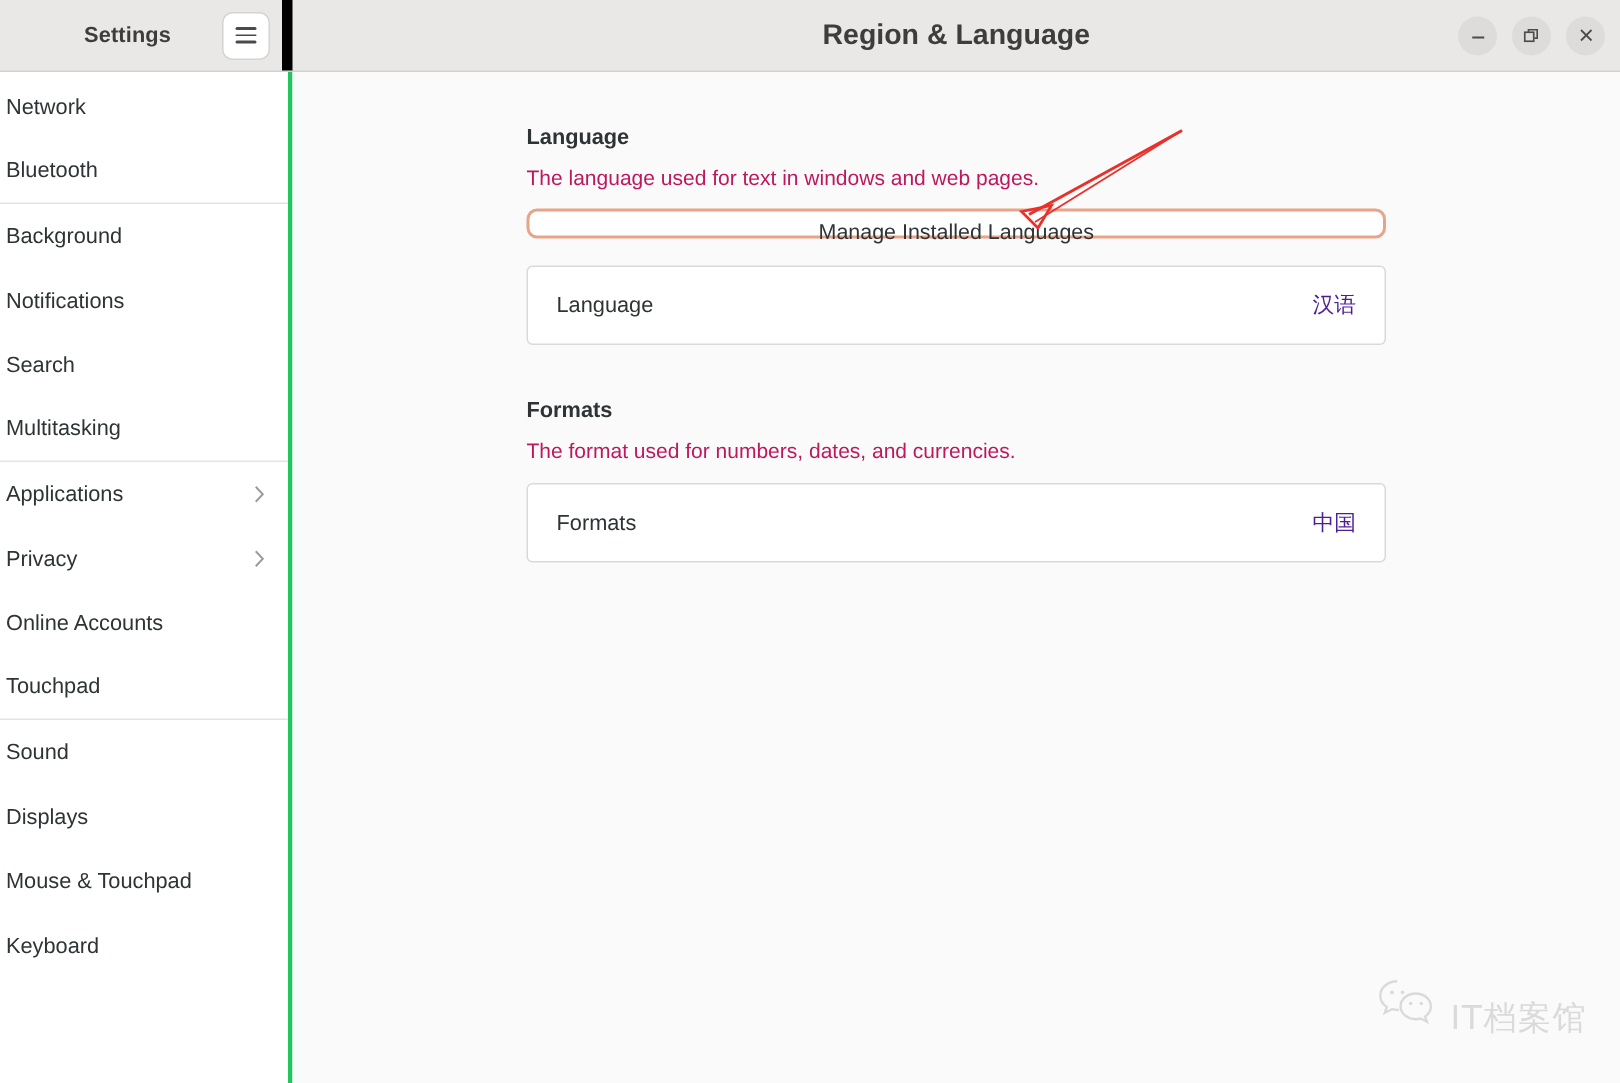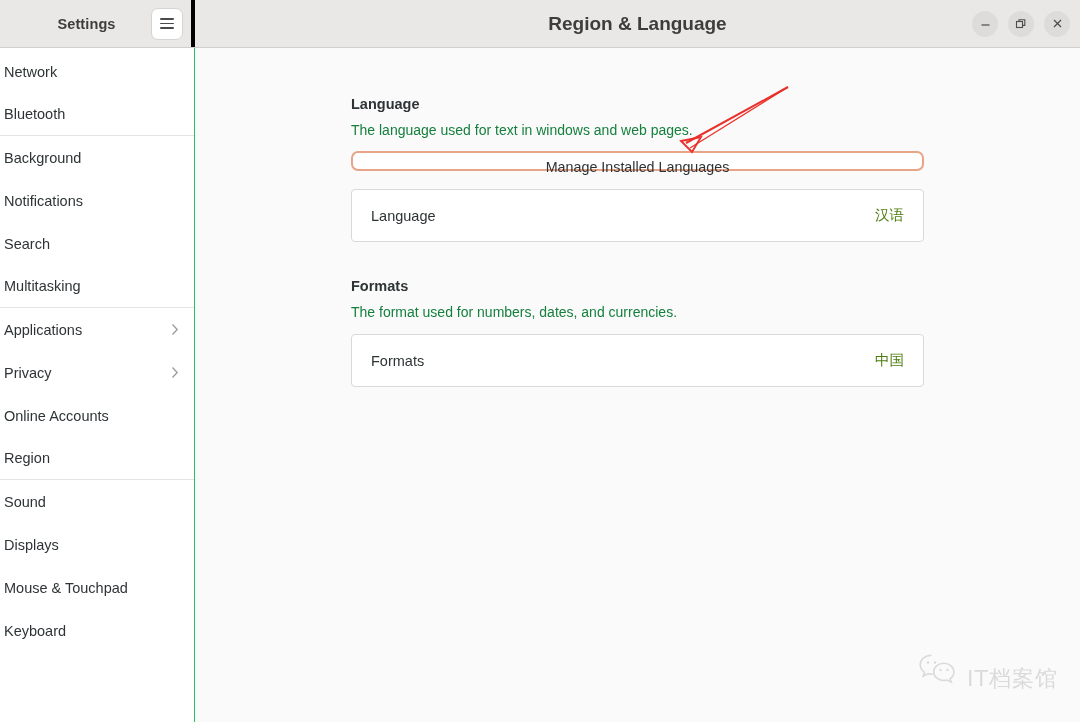--- a/index.html
+++ b/index.html
@@ -31,21 +31,21 @@
     border-bottom: 1px solid #d2d0ce;
   }
 
   .titlebar-left {
     width: 195px;
     flex: 0 0 195px;
     display: flex;
     align-items: center;
     justify-content: flex-end;
     padding: 0 8px 0 0;
-    border-right: 4px solid #000000;
+    border-right: 7px solid #000000;
     position: relative;
   }
 
   .app-title {
     flex: 1;
     text-align: center;
     font-size: 14.5px;
     font-weight: bold;
     color: #3d3d3d;
     padding-left: 22px;
@@ -119,21 +119,21 @@
     flex: 1;
     display: flex;
     min-height: 0;
   }
 
   
   .sidebar {
     width: 195px;
     flex: 0 0 195px;
     background: #ffffff;
-    border-right: 1px solid #22c55e;
+    border-right: 3px solid #22c55e;
     overflow: hidden;
     padding-top: 2px;
   }
 
   .side-item {
     height: 43px;
     display: flex;
     align-items: center;
     padding: 0 14px 0 4px;
     font-size: 14.5px;
@@ -157,34 +157,34 @@
   
   .content {
     flex: 1;
     background: #fafafa;
     position: relative;
     overflow: hidden;
   }
 
   .content-inner {
     width: 573px;
-    margin: 16px auto;
+    margin: 4px auto;
     padding-top: 32px;
   }
 
   .section-title {
     font-size: 14.5px;
     font-weight: bold;
     color: #2e3436;
     margin-bottom: 10px;
   }
 
   .section-desc {
     font-size: 14px;
-    color: #15803d;
+    color: #be185d;
     margin-bottom: 13px;
   }
 
   .manage-btn {
     display: block;
     width: 100%;
     height: 20px;
     background: #ffffff;
     border: 2px solid #e9a387;
     border-radius: 7px;
@@ -208,21 +208,21 @@
     justify-content: space-between;
     padding: 0 19px;
     cursor: pointer;
   }
   .value-row .row-label {
     font-size: 14.5px;
     color: #2e3436;
   }
   .value-row .row-value {
     font-size: 14.5px;
-    color: #4d7c0f;
+    color: #4c1d95;
   }
 
   .formats-block { margin-top: 36px; }
 
   
   .arrow-svg {
     position: absolute;
     left: 0; top: 0;
     width: 1080px; height: 722px;
     pointer-events: none;
@@ -322,21 +322,21 @@
           <span class="chevron">
             <svg width="8" height="13" viewBox="0 0 8 13">
               <polyline points="1.5,1.5 6.2,6.5 1.5,11.5" fill="none" stroke="currentColor" stroke-width="1.3"></polyline>
             </svg>
           </span>
         </div>
         <div class="side-item">
           <span class="side-label">Online Accounts</span>
         </div>
         <div class="side-item sep-after">
-          <span class="side-label">Region</span>
+          <span class="side-label">Touchpad</span>
         </div>
         <div class="side-item">
           <span class="side-label">Sound</span>
         </div>
         <div class="side-item">
           <span class="side-label">Displays</span>
         </div>
         <div class="side-item">
           <span class="side-label">Mouse &amp; Touchpad</span>
         </div>

